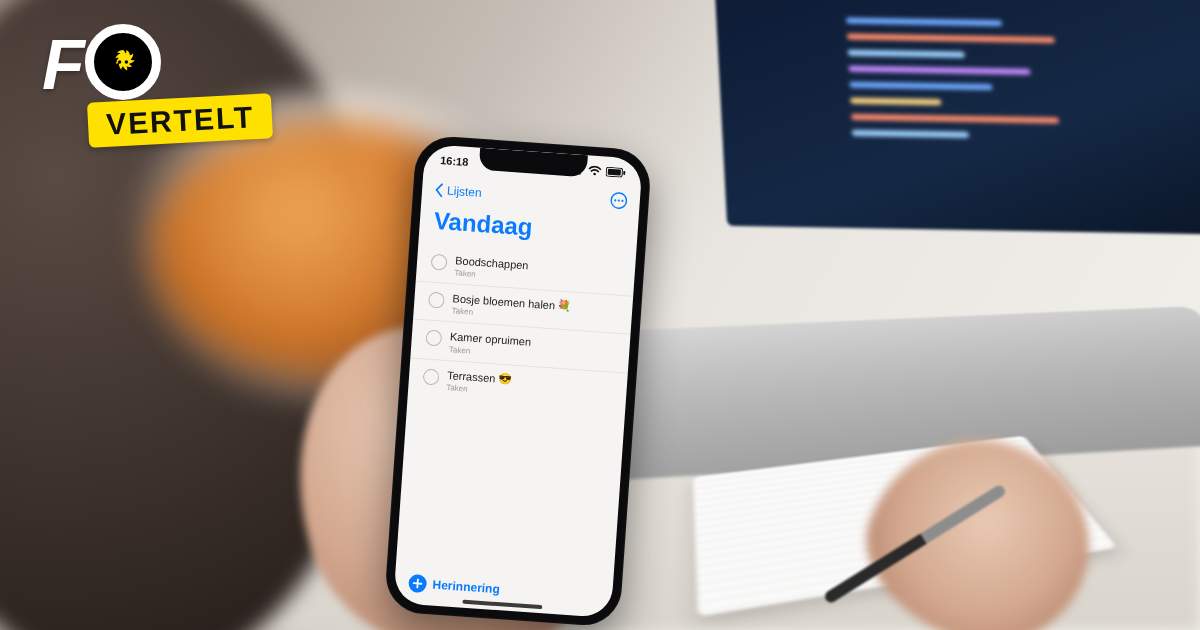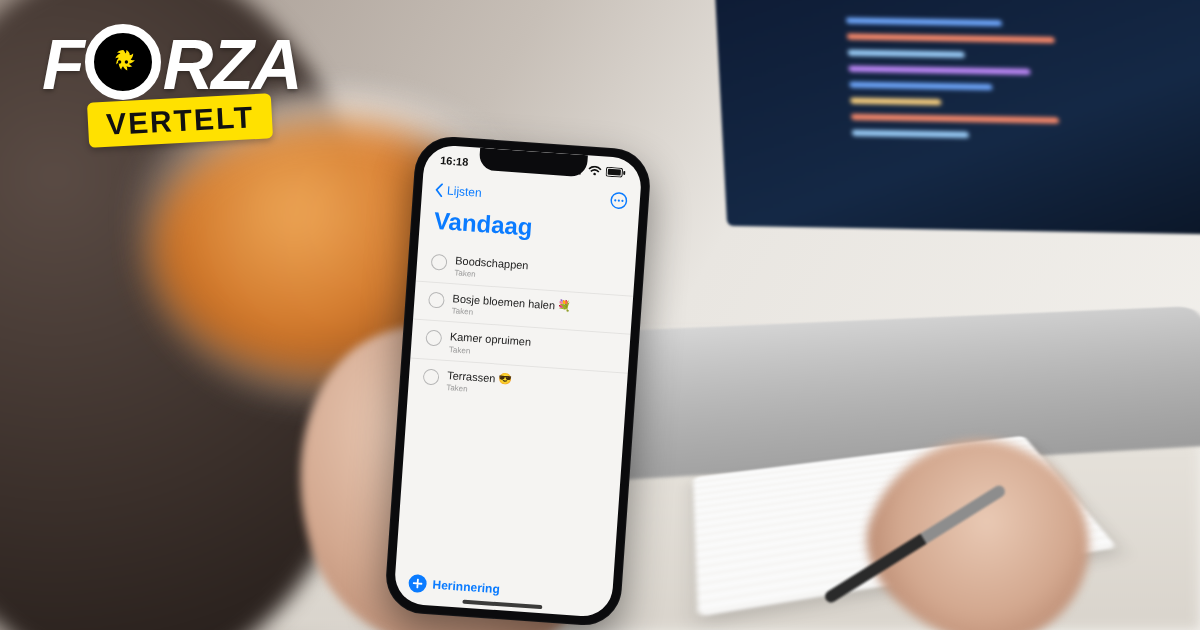--- a/index.html
+++ b/index.html
@@ -100,21 +100,20 @@
       <span>F</span>
       <span class="forza-o">
         <svg viewBox="0 0 40 40">
             <g fill="#ffe100">
               <path d="M20 6c-3 0-5 1-7 3 1 0 3 0 4 1-3 1-5 3-6 6 1-1 3-1 4-1-2 2-3 5-3 8 1-1 2-2 3-2 0 3 1 6 3 8 0-2 1-3 2-4 1 2 3 4 5 5 0-2 0-4-1-5 2 1 5 1 7 0-2-1-3-2-4-3 3 0 5-2 7-4-2 0-4 0-5-1 2-2 3-4 3-7-1 1-3 2-4 2 0-3-2-5-4-6 0 1 0 3-1 4-1-2-2-4-3-4z"></path>
               <circle cx="16" cy="20" r="2" fill="#000"></circle>
               <circle cx="24" cy="20" r="2" fill="#000"></circle>
             </g>
           </svg>
       </span>
-      <span>RZA</span>
     </div>
     <div class="vertelt">VERTELT</div>
   </div>
 
   <div class="phone">
     <div class="phone-body"></div>
     <div class="phone-screen">
       <div class="notch"></div>
 
       <div class="status-bar">

